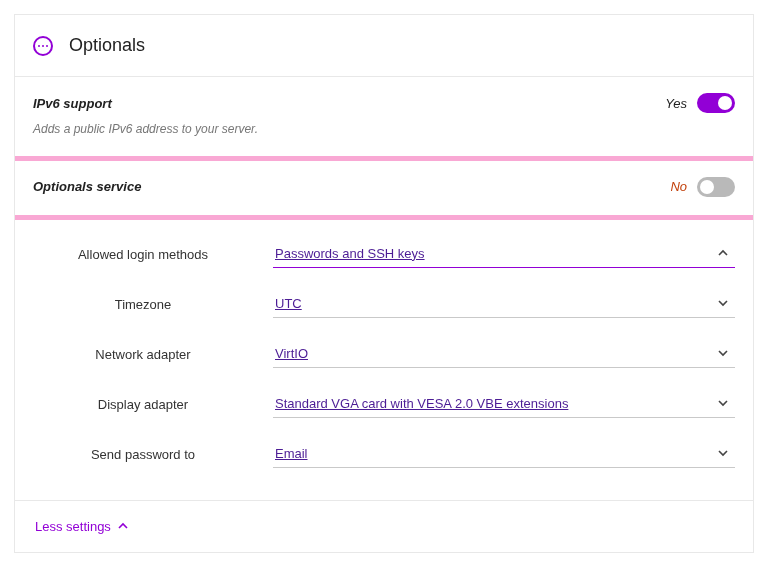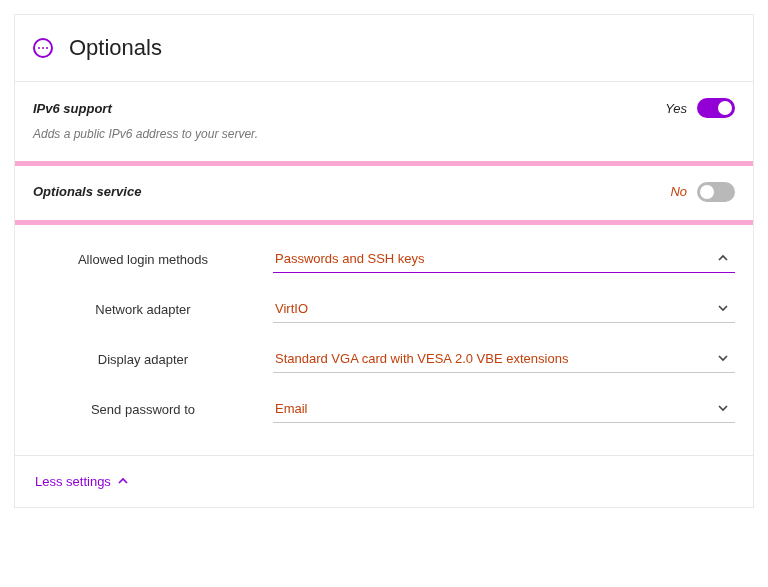--- a/index.html
+++ b/index.html
@@ -28,21 +28,21 @@
     border: 2px solid #9200d6;
     border-radius: 50%;
     display: flex;
     align-items: center;
     justify-content: center;
     gap: 2px;
   }
   .dots-icon span {
     width: 2px; height: 2px; background: #9200d6; border-radius: 50%;
   }
-  .panel-title { font-size: 22px; font-weight: 400; color: #222; }
+  .panel-title { font-size: 18px; font-weight: 400; color: #222; }
   .toggle-row {
     padding: 16px 18px 18px 18px;
     border-bottom: 5px solid #f9a8d4;
     font-style: italic;
   }
   .toggle-top {
     display: flex;
     justify-content: space-between;
     align-items: center;
   }
@@ -84,22 +84,23 @@
   .select-field {
     flex: 1;
     display: flex;
     align-items: center;
     justify-content: space-between;
     border: none;
     border-bottom: 1px solid #c9c9c9;
     padding: 4px 6px 6px 2px;
     cursor: pointer;
     font-size: 13px;
-    color: #c2410c;
+    color: #4c1d95;
     background: transparent;
+    text-decoration: underline;
   }
   .select-field.active { border-bottom: 1px solid #9200d6; }
   .chev { width: 12px; height: 12px; flex-shrink: 0; }
   .chev svg { width: 100%; height: 100%; display: block; stroke: #444; stroke-width: 1.6; fill: none; }
   .footer {
     padding: 18px 20px;
   }
   .less-link {
     color: #9200d6;
     font-size: 13px;
@@ -155,20 +156,31 @@
       <div class="select-field active">
         <span>Passwords and SSH keys</span>
         <span class="chev">
             <svg viewBox="0 0 12 12">
               <polyline points="2,8 6,4 10,8"></polyline>
             </svg>
           </span>
       </div>
     </div>
 
+    <div class="select-row">
+      <div class="select-label">Timezone</div>
+      <div class="select-field">
+        <span>UTC</span>
+        <span class="chev">
+            <svg viewBox="0 0 12 12">
+              <polyline points="2,4 6,8 10,4"></polyline>
+            </svg>
+          </span>
+      </div>
+    </div>
 
     <div class="select-row">
       <div class="select-label">Network adapter</div>
       <div class="select-field">
         <span>VirtIO</span>
         <span class="chev">
             <svg viewBox="0 0 12 12">
               <polyline points="2,4 6,8 10,4"></polyline>
             </svg>
           </span>

